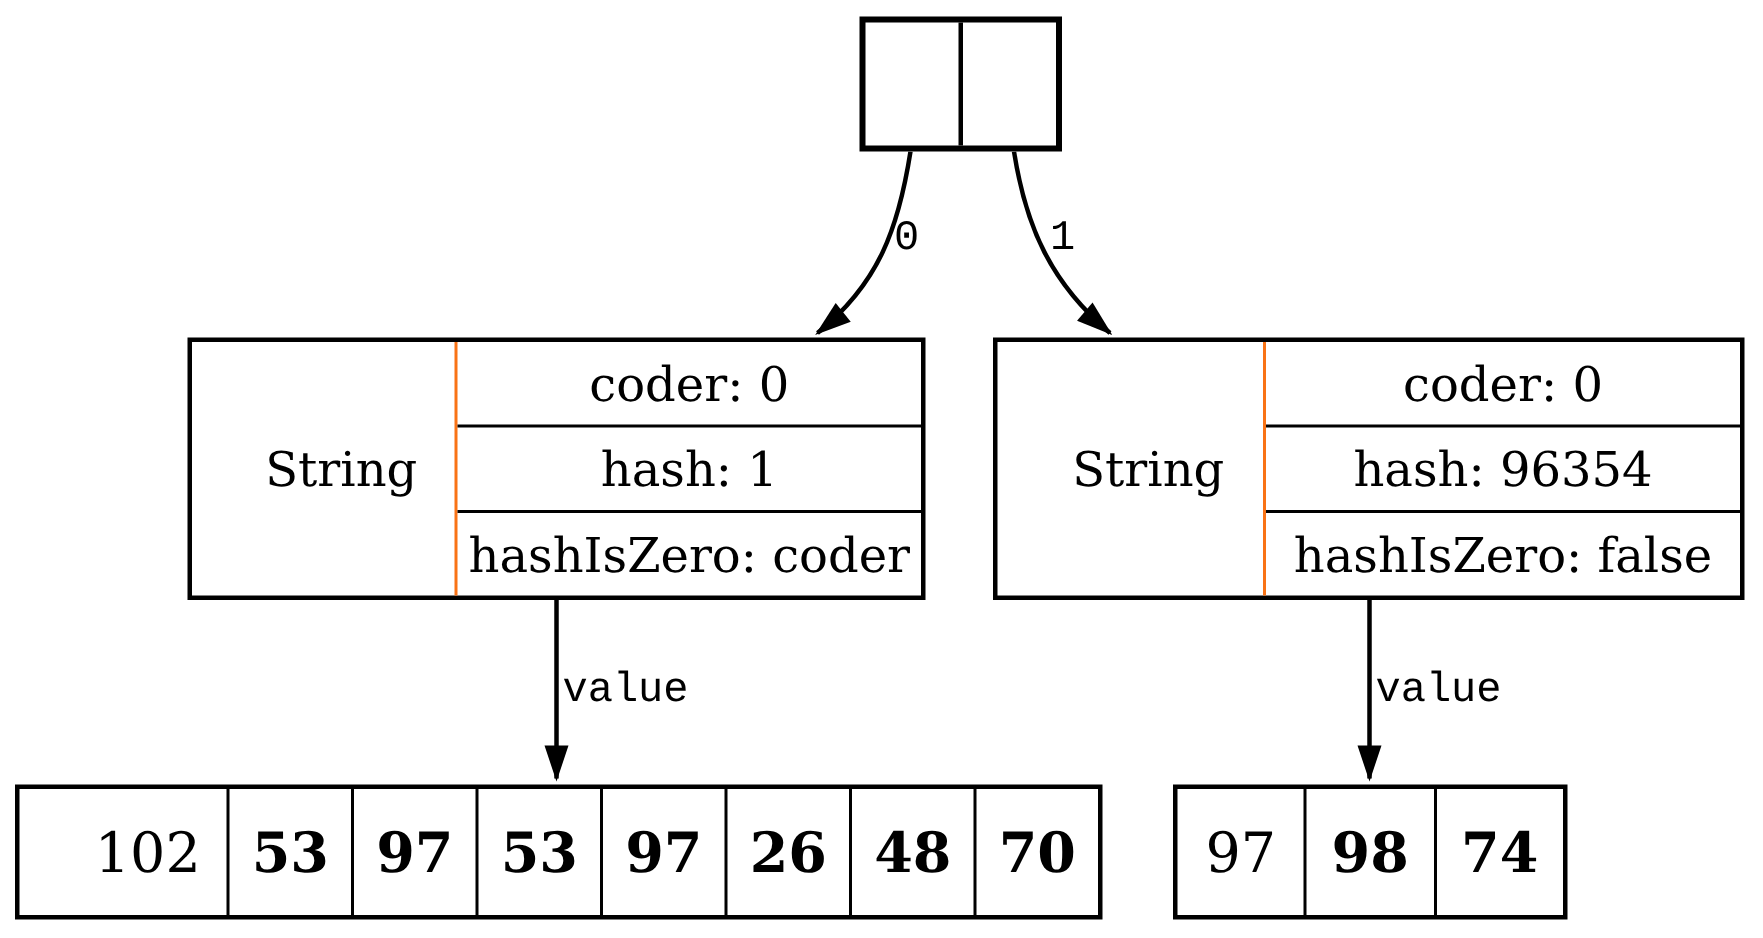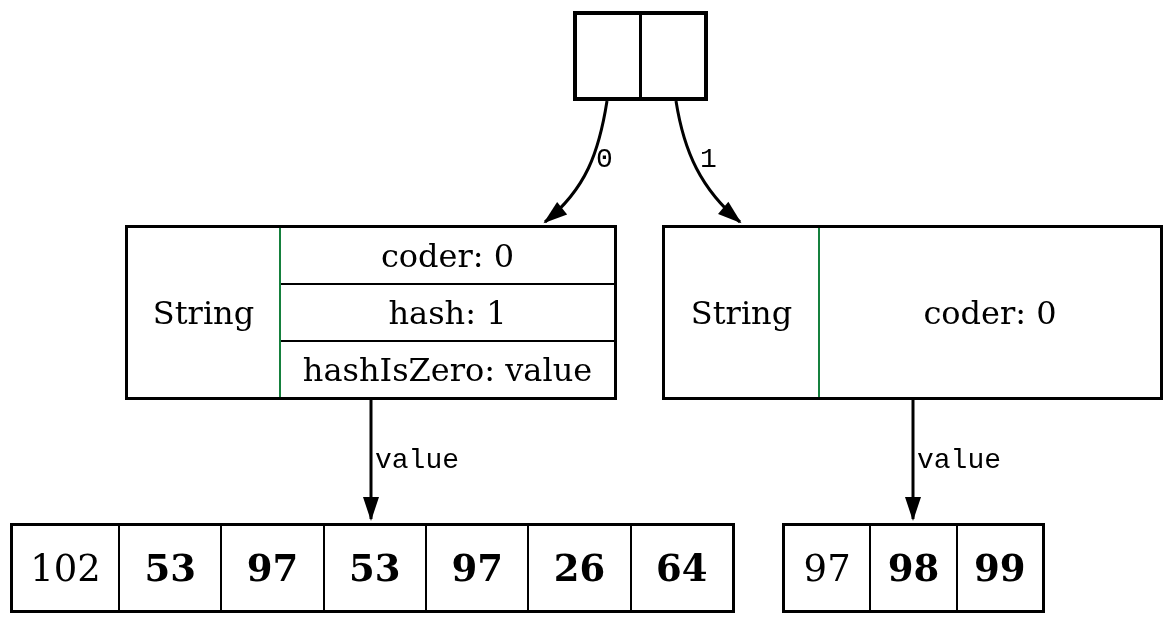--- a/index.html
+++ b/index.html
@@ -44,21 +44,22 @@
     display: flex;
     background: #fff;
     font-size: 32px;
   }
   .string-node.left { left: 125px; top: 225px; width: 492px; height: 175px; }
   .string-node.right { left: 662px; top: 225px; width: 501px; height: 175px; }
   .class-cell {
     display: flex;
     align-items: center;
     justify-content: center;
-    border-right: 2px solid #15803d;
+    border-right: 2px solid #f97316;
+    padding-left: 24px;
   }
   .string-node.left  .class-cell { width: 151px; }
   .string-node.right .class-cell { width: 153px; }
   .fields-col {
     flex: 1;
     display: flex;
     flex-direction: column;
   }
   .field-row {
     flex: 1;
@@ -80,21 +81,21 @@
   }
   .value-array.left { left: 10px; top: 523px; width: 725px; height: 90px; }
   .value-array.right { left: 782px; top: 523px; width: 263px; height: 90px; }
   .array-cell {
     flex: 1;
     display: flex;
     align-items: center;
     justify-content: center;
   }
   .array-cell + .array-cell { border-left: 2px solid #000; font-weight: bold; }
-  .value-array.left .array-cell:first-child { flex: 0 0 105px; }
+  .value-array.left .array-cell:first-child { flex: 0 0 105px; padding-left: 33px; }
 
   
   .edge-label {
     position: absolute;
     font-family: "Liberation Mono", "DejaVu Sans Mono", monospace;
     font-size: 28px;
     line-height: 28px;
     white-space: nowrap;
   }
   .edge-label.ref0 { left: 596px; top: 146px; }
@@ -127,40 +128,43 @@
   <div class="root-node">
     <div class="root-cell"></div>
     <div class="root-cell"></div>
   </div>
 
   <div class="string-node left">
     <div class="class-cell">String</div>
     <div class="fields-col">
       <div class="field-row">coder: 0</div>
       <div class="field-row">hash: 1</div>
-      <div class="field-row">hashIsZero: value</div>
+      <div class="field-row">hashIsZero: coder</div>
     </div>
   </div>
 
   <div class="string-node right">
     <div class="class-cell">String</div>
     <div class="fields-col">
       <div class="field-row">coder: 0</div>
+      <div class="field-row">hash: 96354</div>
+      <div class="field-row">hashIsZero: false</div>
     </div>
   </div>
 
   <div class="value-array left">
     <div class="array-cell">102</div>
     <div class="array-cell">53</div>
     <div class="array-cell">97</div>
     <div class="array-cell">53</div>
     <div class="array-cell">97</div>
     <div class="array-cell">26</div>
-    <div class="array-cell">64</div>
+    <div class="array-cell">48</div>
+    <div class="array-cell">70</div>
   </div>
 
   <div class="value-array right">
     <div class="array-cell">97</div>
     <div class="array-cell">98</div>
-    <div class="array-cell">99</div>
+    <div class="array-cell">74</div>
   </div>
 
 </div>
 
 </body></html>

